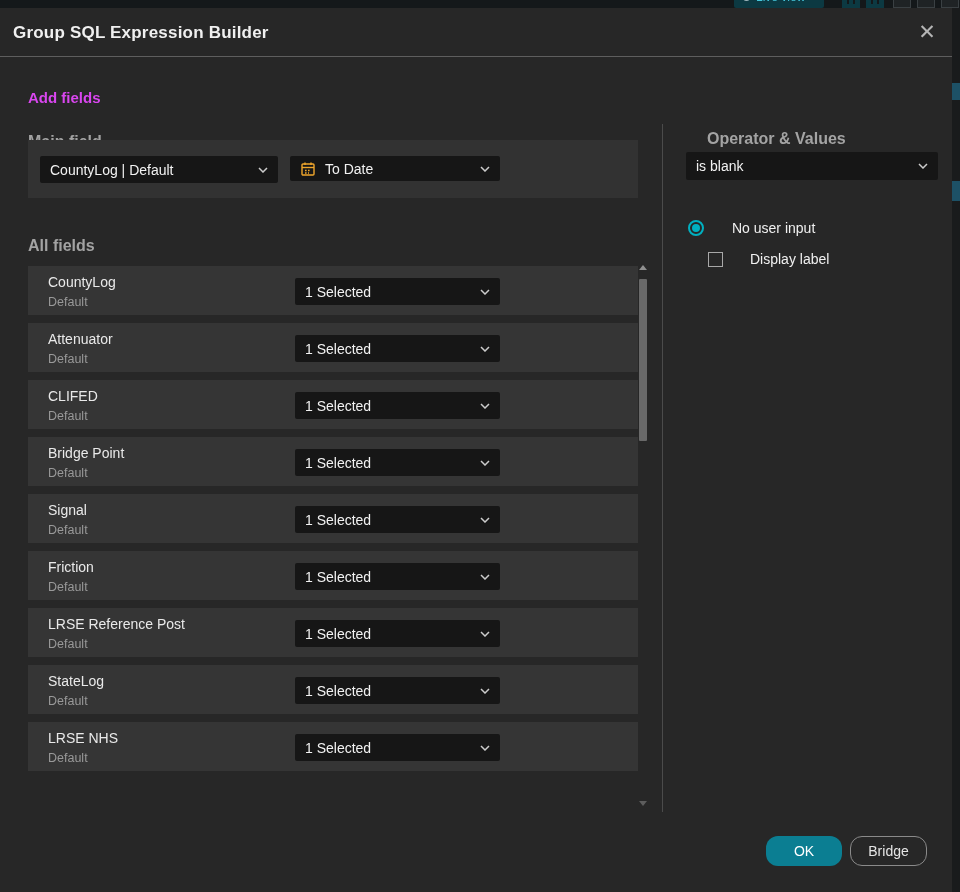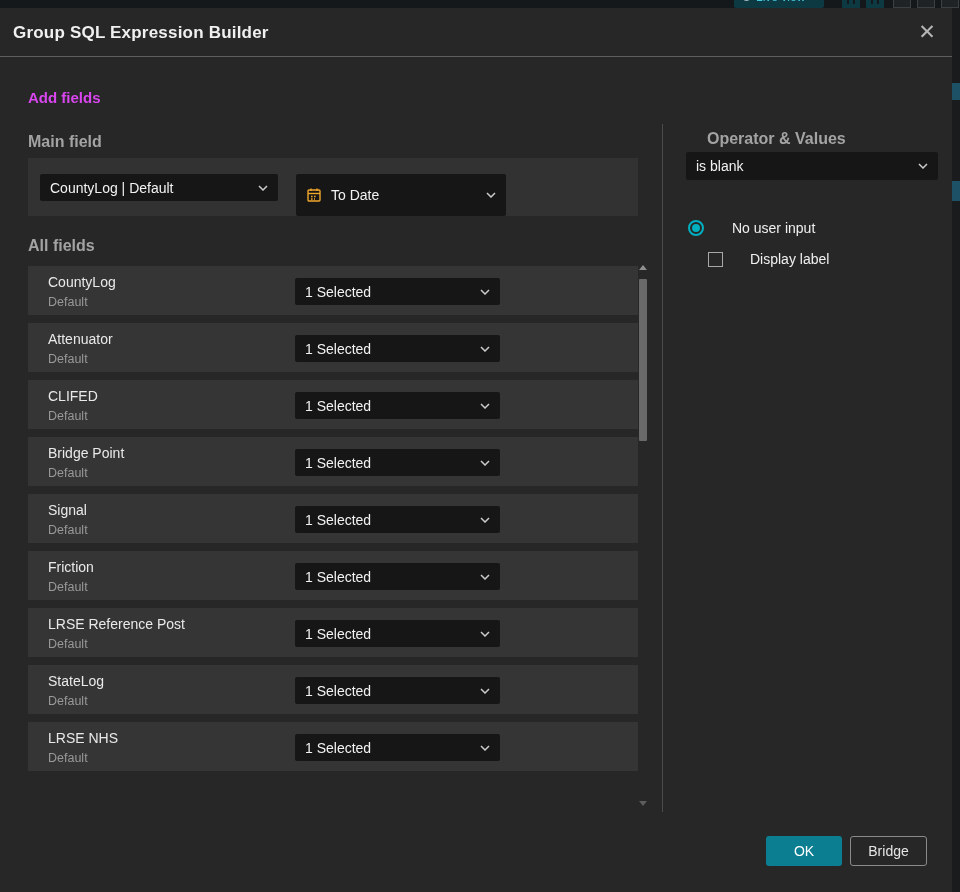--- a/index.html
+++ b/index.html
@@ -23,27 +23,27 @@
   .rb-seg{position:absolute;left:0;width:8px;background:#1d5166;}
   
   .dialog{position:absolute;left:0;top:8px;width:952px;height:884px;background:#272727;}
   .dlg-header{position:absolute;left:0;top:0;width:100%;height:49px;border-bottom:1px solid #5e5e5e;box-sizing:border-box;padding-left:42px;}
   .dlg-title{position:absolute;left:13px;top:0;line-height:49px;font-size:17px;font-weight:600;color:#f0f0f0;letter-spacing:.2px;}
   .close-btn{position:absolute;right:14px;top:13px;width:22px;height:22px;color:#b5b5b5;font-size:21px;line-height:22px;
     text-align:center;cursor:pointer;font-weight:300;}
   .section-h{position:absolute;font-size:15px;font-weight:700;color:#d946ef;}
   .sub-label{position:absolute;font-size:16px;font-weight:600;color:#a3a3a3;}
   
-  .main-box{position:absolute;left:28px;top:150px;width:610px;height:58px;background:#323232;}
+  .main-box{position:absolute;left:28px;top:132px;width:610px;height:58px;background:#323232;}
   .dd{background:#161616;border-radius:2px;display:flex;align-items:center;box-sizing:border-box;
     padding:0 10px;color:#f2f2f2;font-size:14px;cursor:pointer;}
   .dd .grow{flex:1;}
   .chev{flex:none;margin-left:6px;}
   .dd-main1{position:absolute;left:12px;top:16px;width:238px;height:27px;}
-  .dd-main2{position:absolute;left:262px;top:16px;width:210px;height:42px;margin-left:6px;}
+  .dd-main2{position:absolute;left:262px;top:16px;width:210px;height:25px;}
   .cal-ic{flex:none;margin-right:9px;display:flex;align-items:center;}
   
   .list{position:absolute;left:28px;top:258px;width:610px;}
   .frow{position:relative;height:49px;margin-bottom:8px;background:#353535;}
   .frow .fname{position:absolute;left:20px;top:8px;font-size:14px;color:#e9e9e9;}
   .frow .fsub{position:absolute;left:20px;top:29px;font-size:12.5px;color:#999999;}
   .frow .dd{position:absolute;left:267px;top:12px;width:205px;height:27px;}
   
   .sbar{position:absolute;left:637px;top:255px;width:12px;height:545px;}
   .sb-thumb{position:absolute;left:2px;top:16px;width:8px;height:162px;background:#696969;border-radius:1px;}
@@ -54,21 +54,21 @@
   
   .op-select{position:absolute;left:686px;top:144px;width:252px;height:28px;justify-content:flex-end;}
   .radio-row{position:absolute;left:688px;top:212px;display:flex;align-items:center;gap:28px;cursor:pointer;}
   .radio{width:16px;height:16px;border-radius:50%;border:2px solid #00b0c0;box-sizing:border-box;position:relative;background:#272727;}
   .radio::after{content:"";position:absolute;left:2px;top:2px;width:8px;height:8px;border-radius:50%;background:#00b0c0;}
   .radio-label{font-size:14px;color:#f0f0f0;}
   .check-row{position:absolute;left:708px;top:243px;display:flex;align-items:center;gap:27px;cursor:pointer;}
   .checkbox{width:15px;height:15px;border:1px solid #a8a8a8;box-sizing:border-box;background:transparent;}
   .check-label{font-size:14px;color:#f0f0f0;}
   
-  .btn{position:absolute;top:828px;height:30px;box-sizing:border-box;font-size:14px;display:flex;align-items:center;justify-content:center;cursor:pointer;border-radius:3px;}
+  .btn{position:absolute;top:828px;height:30px;box-sizing:border-box;font-size:14px;display:flex;align-items:center;justify-content:center;cursor:pointer;border-radius:12px;}
   .btn-ok{left:766px;width:76px;background:#0b7e92;color:#ffffff;}
   .btn-cancel{left:850px;width:77px;background:transparent;border:1px solid #8a8a8a;color:#e5e5e5;}
 </style>
 </head>
 <body>
 
 <div class="topbar">
   <div class="live-btn">
     <span class="live-dot"></span>
     <span class="live-label">Live view</span>

